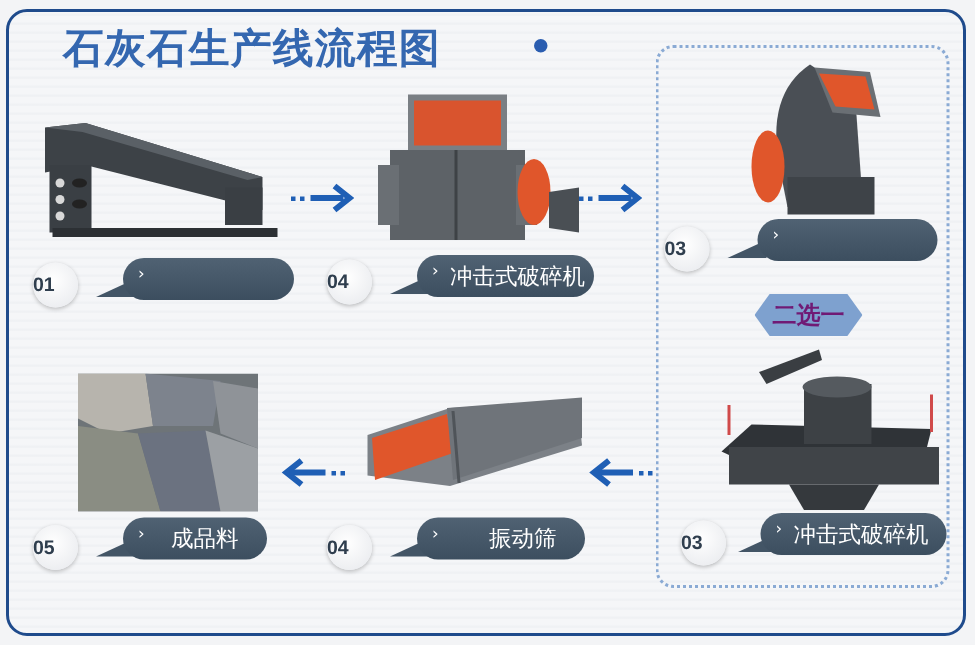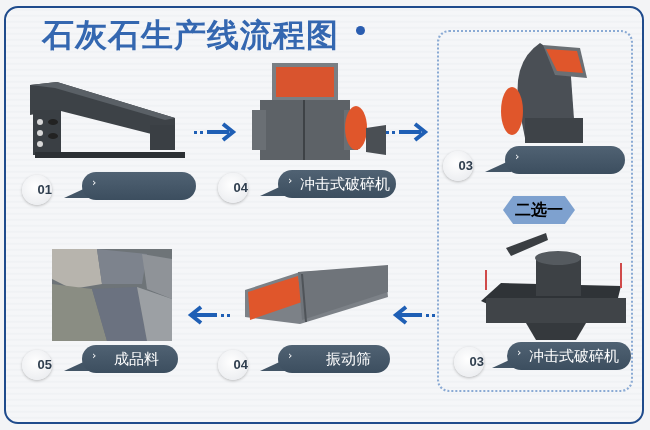--- a/index.html
+++ b/index.html
@@ -1,30 +1,30 @@
 <!DOCTYPE html>
 <html><head>
 <meta charset="utf-8">
 <style>
   html,body{margin:0;padding:0;}
   body{width:650px;height:430px;overflow:hidden;background:#f3f4f6;font-family:"DejaVu Sans","Liberation Sans",sans-serif;}
   .frame{position:absolute;left:4px;top:6px;width:640px;height:418px;border:2px solid #1f4b8c;border-radius:14px;
     background:repeating-linear-gradient(0deg,#f5f6f8 0px,#f5f6f8 3px,#eef0f3 4px,#f6f7f9 6px);box-sizing:border-box;}
-  .title{position:absolute;left:42px;top:14px;font-size:32px;font-weight:bold;color:#3467b0;letter-spacing:1px;}
+  .title{position:absolute;left:42px;top:14px;font-size:27px;font-weight:bold;color:#3467b0;letter-spacing:1px;}
   .dot{position:absolute;left:356px;top:26px;width:9px;height:9px;border-radius:50%;background:#2a5db0;}
   .dashbox{position:absolute;left:437px;top:30px;width:196px;height:362px;border:2px dotted #8aaad4;border-radius:12px;box-sizing:border-box;}
   .img{position:absolute;}
   .label{position:absolute;height:28px;}
   .pill{position:absolute;top:0;height:28px;border-radius:14px;background:linear-gradient(180deg,#506273,#3c4e5f);color:#fff;font-size:15px;line-height:28px;box-sizing:border-box;padding-left:22px;white-space:nowrap;}
   .pill .chev{position:absolute;left:10px;top:-3px;font-size:11px;}
   .tail{position:absolute;width:0;height:0;border-top:12px solid transparent;border-right:26px solid #435566;border-bottom:0 solid transparent;}
   .num{position:absolute;width:30px;height:30px;border-radius:50%;background:radial-gradient(circle at 45% 40%,#ffffff,#e6e8ec);box-shadow:0 1px 3px rgba(0,0,0,.25);
-    color:#2f3e4e;font-weight:bold;font-size:13px;line-height:30px;text-align:right;font-family:"Liberation Sans",sans-serif;}
+    color:#2f3e4e;font-weight:bold;font-size:13px;line-height:30px;text-align:left;font-family:"Liberation Sans",sans-serif;}
   .arrow{position:absolute;width:46px;height:20px;}
-  .hex{position:absolute;left:503px;top:196px;width:72px;height:28px;background:#7ea1cf;color:#000000;font-size:16px;font-weight:bold;line-height:28px;text-align:center;
+  .hex{position:absolute;left:503px;top:196px;width:72px;height:28px;background:#7ea1cf;color:#701a75;font-size:16px;font-weight:bold;line-height:28px;text-align:center;
     clip-path:polygon(14% 0,86% 0,100% 50%,86% 100%,14% 100%,0 50%);}
 </style>
 </head>
 <body>
 
 <div class="frame"></div>
 <div class="title">石灰石生产线流程图</div>
 <div class="dot"></div>
 <div class="dashbox"></div>
 

